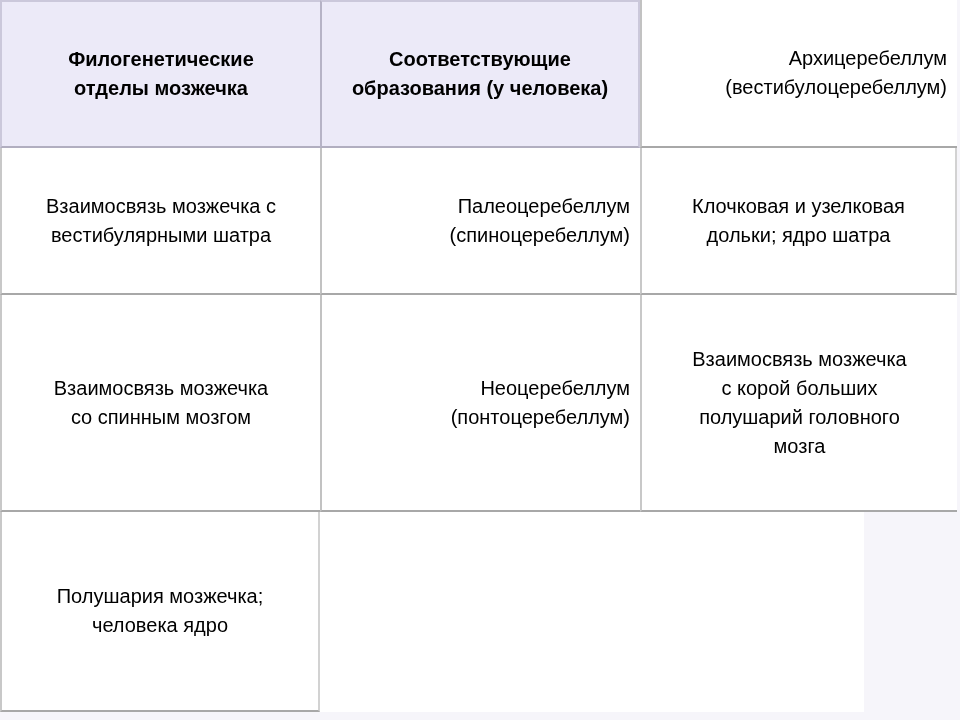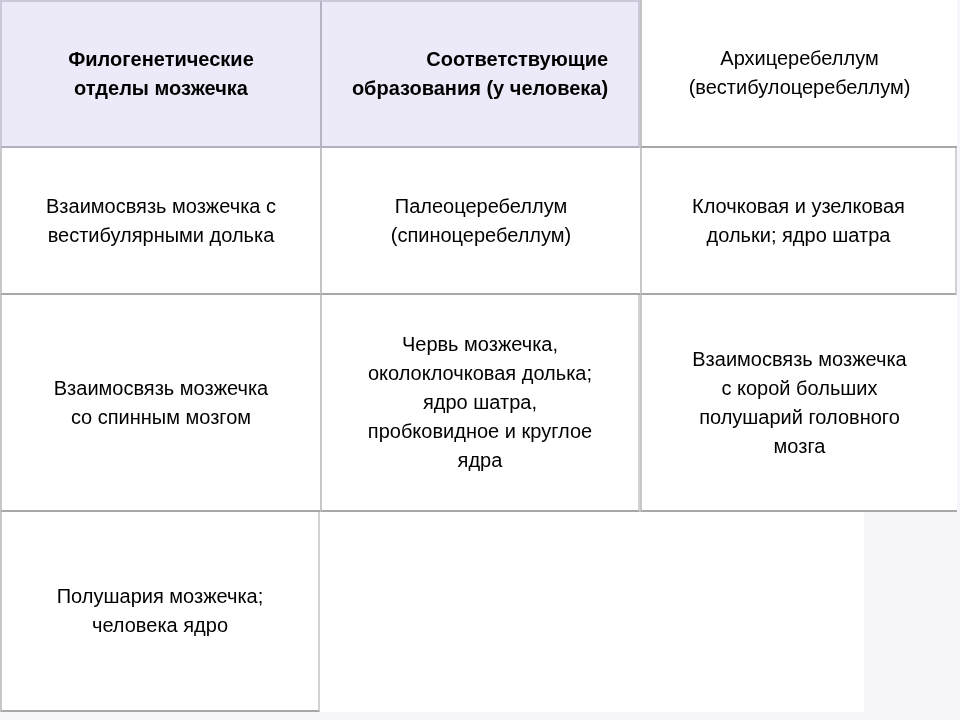--- a/index.html
+++ b/index.html
@@ -30,63 +30,62 @@
   }
   
   .th {
     background: #ECEAF8;
     font-weight: bold;
     border-top: 2px solid #CBC8DB;
     border-bottom: 2px solid #B1AEC0;
     border-left: 2px solid #B6B3C6;
   }
   .th.first { border-left: 2px solid #CBC8DB; }
-  .th.last  { border-right: 2px solid #CBC8DB; text-align: right; }
+  .th.last  { border-right: 2px solid #CBC8DB; }
   
   .td {
     background: #FFFFFF;
     border-bottom: 2px solid #A8A8A8;
     border-left: 2px solid #C8C8C8;
   }
-  .td.first { border-left: 2px solid #C2C2C2; }
+  .td.first { border-left: 2px solid #C2C2C2; align-items: flex-end; }
   .td.last  { border-right: 2px solid #D2D2D2; }
   .division-name { display: block; }
   .latin { display: block; }
 </style>
 </head>
 <body>
 
 <div class="tbl">
 
   <div class="cell th first">Филогенетические
 отделы мозжечка</div>
   <div class="cell th last">Соответствующие
 образования (у человека)</div>
 
   <div class="cell td first">
     <span class="division-name">Архицеребеллум</span>
     <span class="latin">(вестибулоцеребеллум)</span>
   </div>
   <div class="cell td">Взаимосвязь мозжечка с
-вестибулярными долька</div>
+вестибулярными шатра</div>
   <div class="cell td first">
     <span class="division-name">Палеоцеребеллум</span>
     <span class="latin">(спиноцеребеллум)</span>
   </div>
 
   <div class="cell td last">Клочковая и узелковая
 дольки; ядро шатра</div>
   <div class="cell td">Взаимосвязь мозжечка
 со спинным мозгом</div>
-  <div class="cell td last">Червь мозжечка,
-околоклочковая долька;
-ядро шатра,
-пробковидное и круглое
-ядра</div>
 
+  <div class="cell td first">
+    <span class="division-name">Неоцеребеллум</span>
+    <span class="latin">(понтоцеребеллум)</span>
+  </div>
   <div class="cell td">Взаимосвязь мозжечка
 с корой больших
 полушарий головного
 мозга</div>
   <div class="cell td last">Полушария мозжечка;
 человека ядро</div>
 
 </div>
 
 </body></html>

